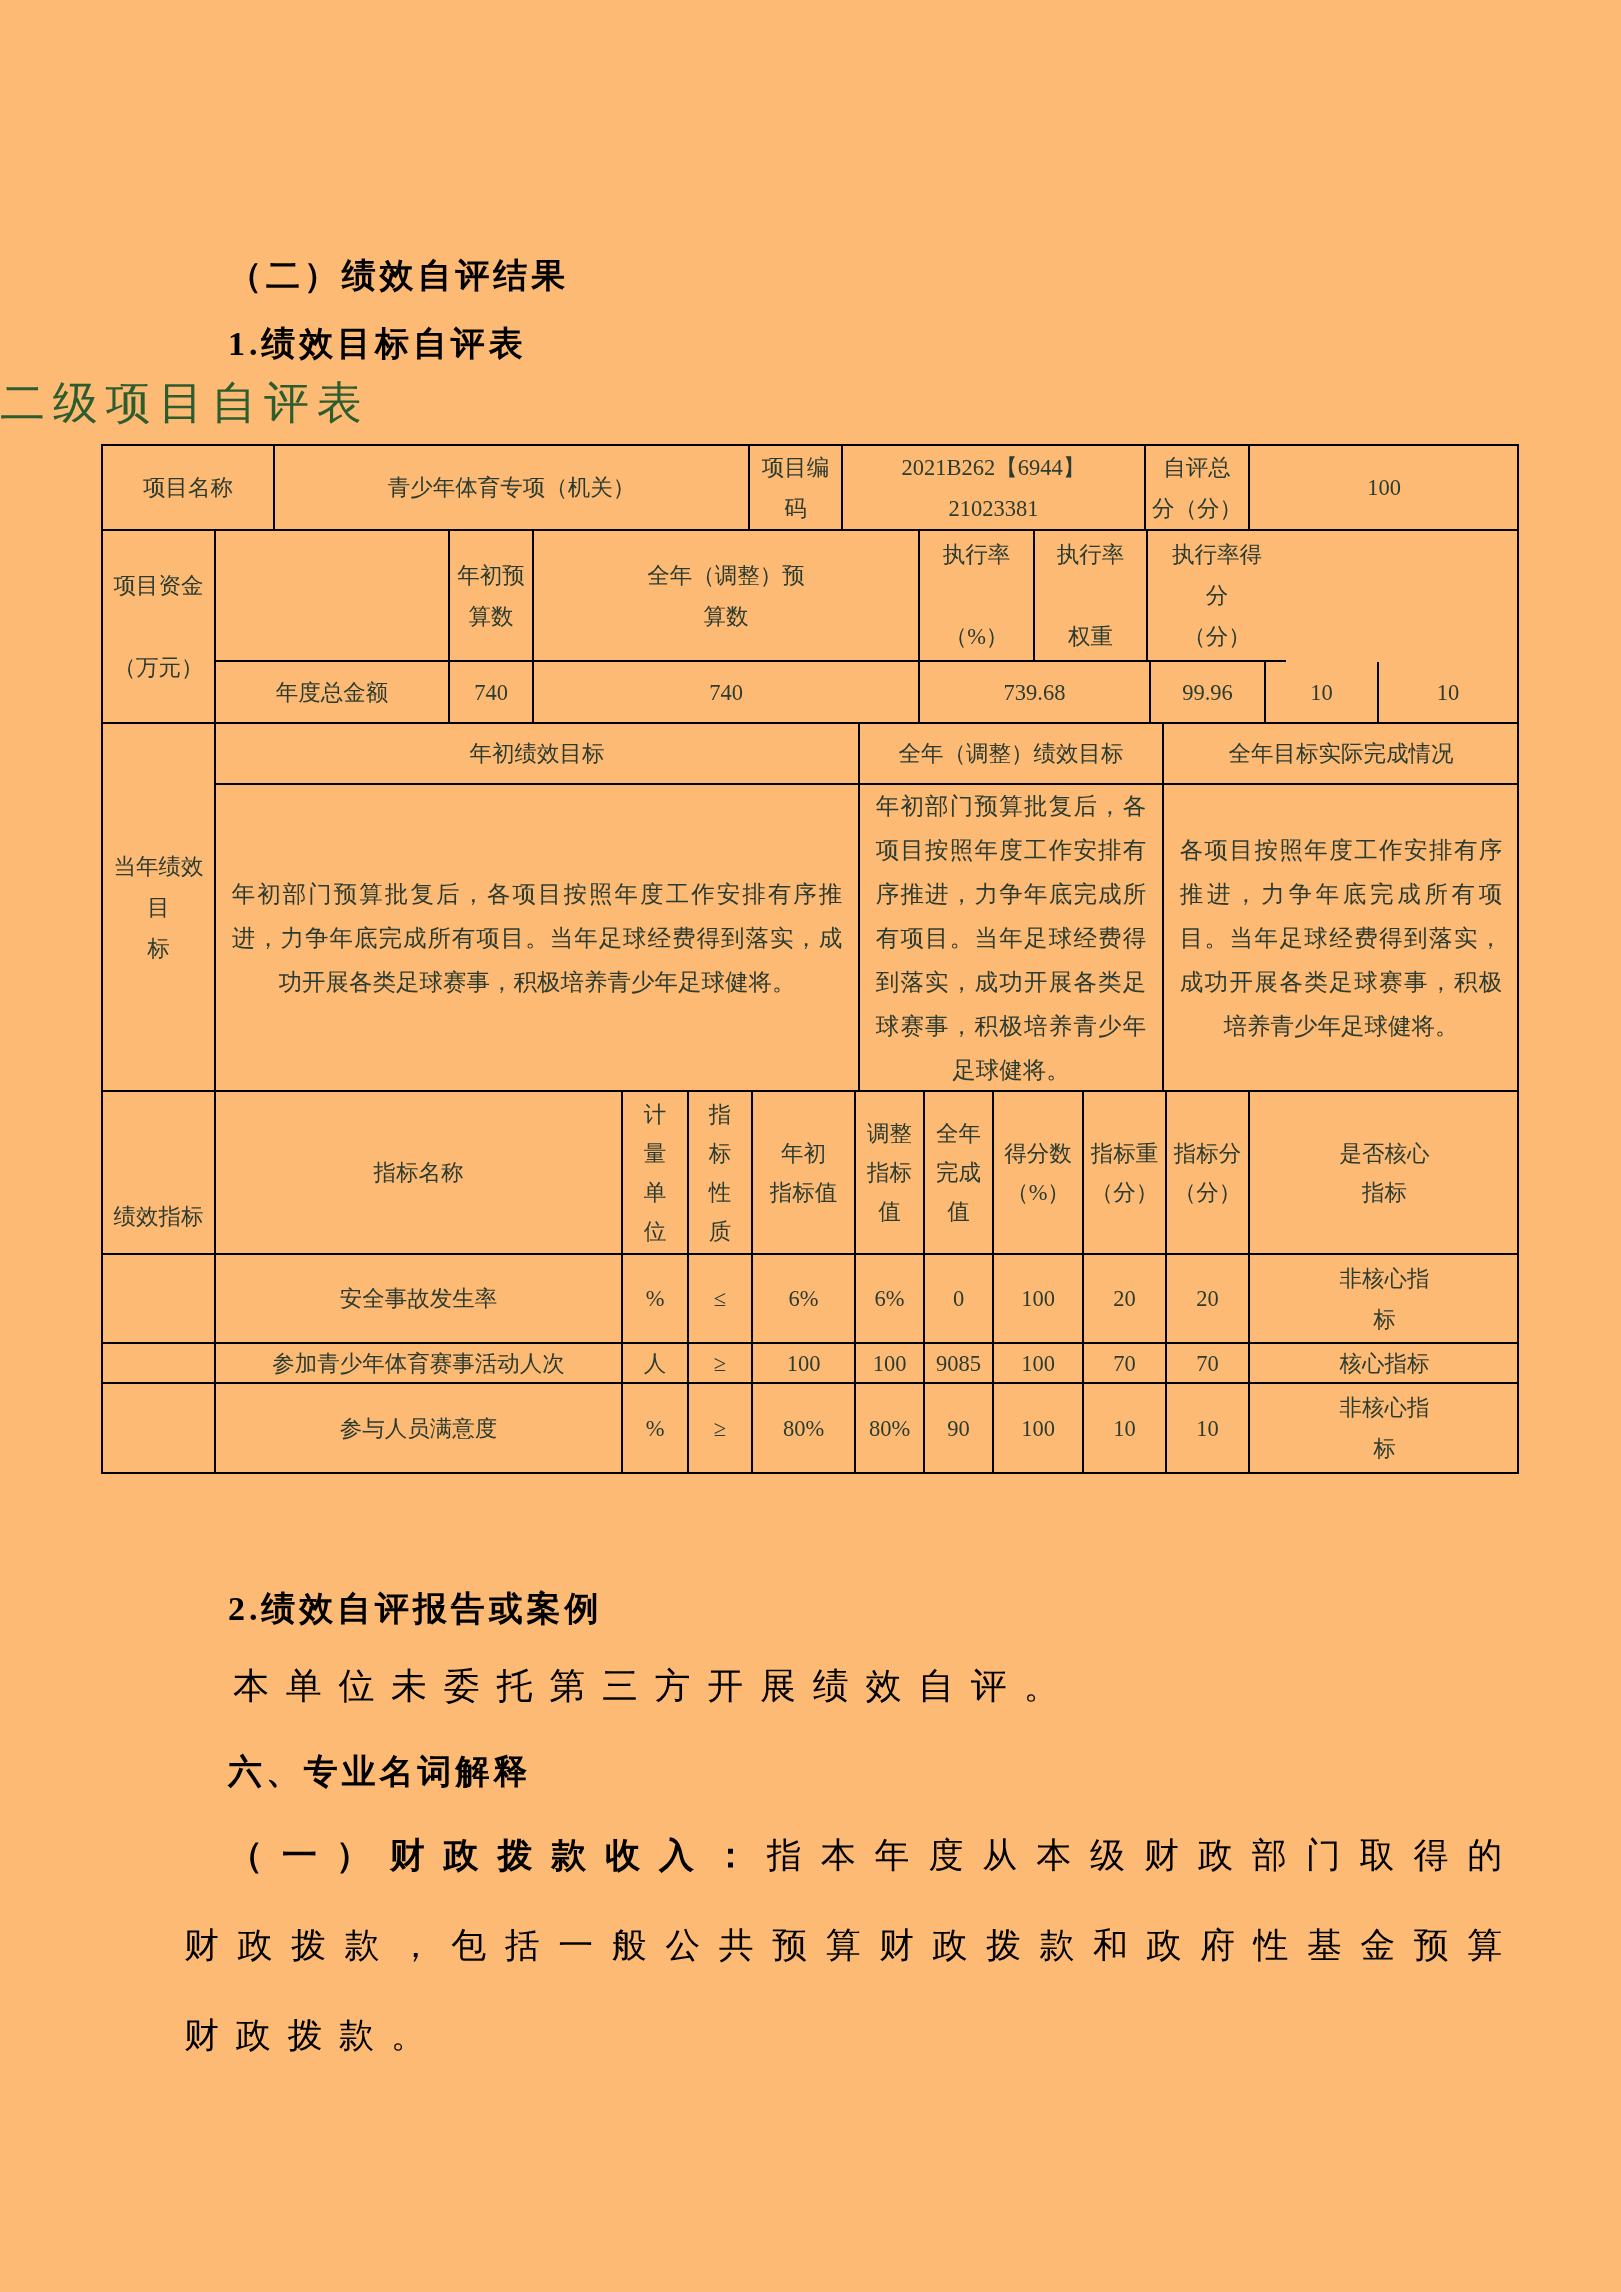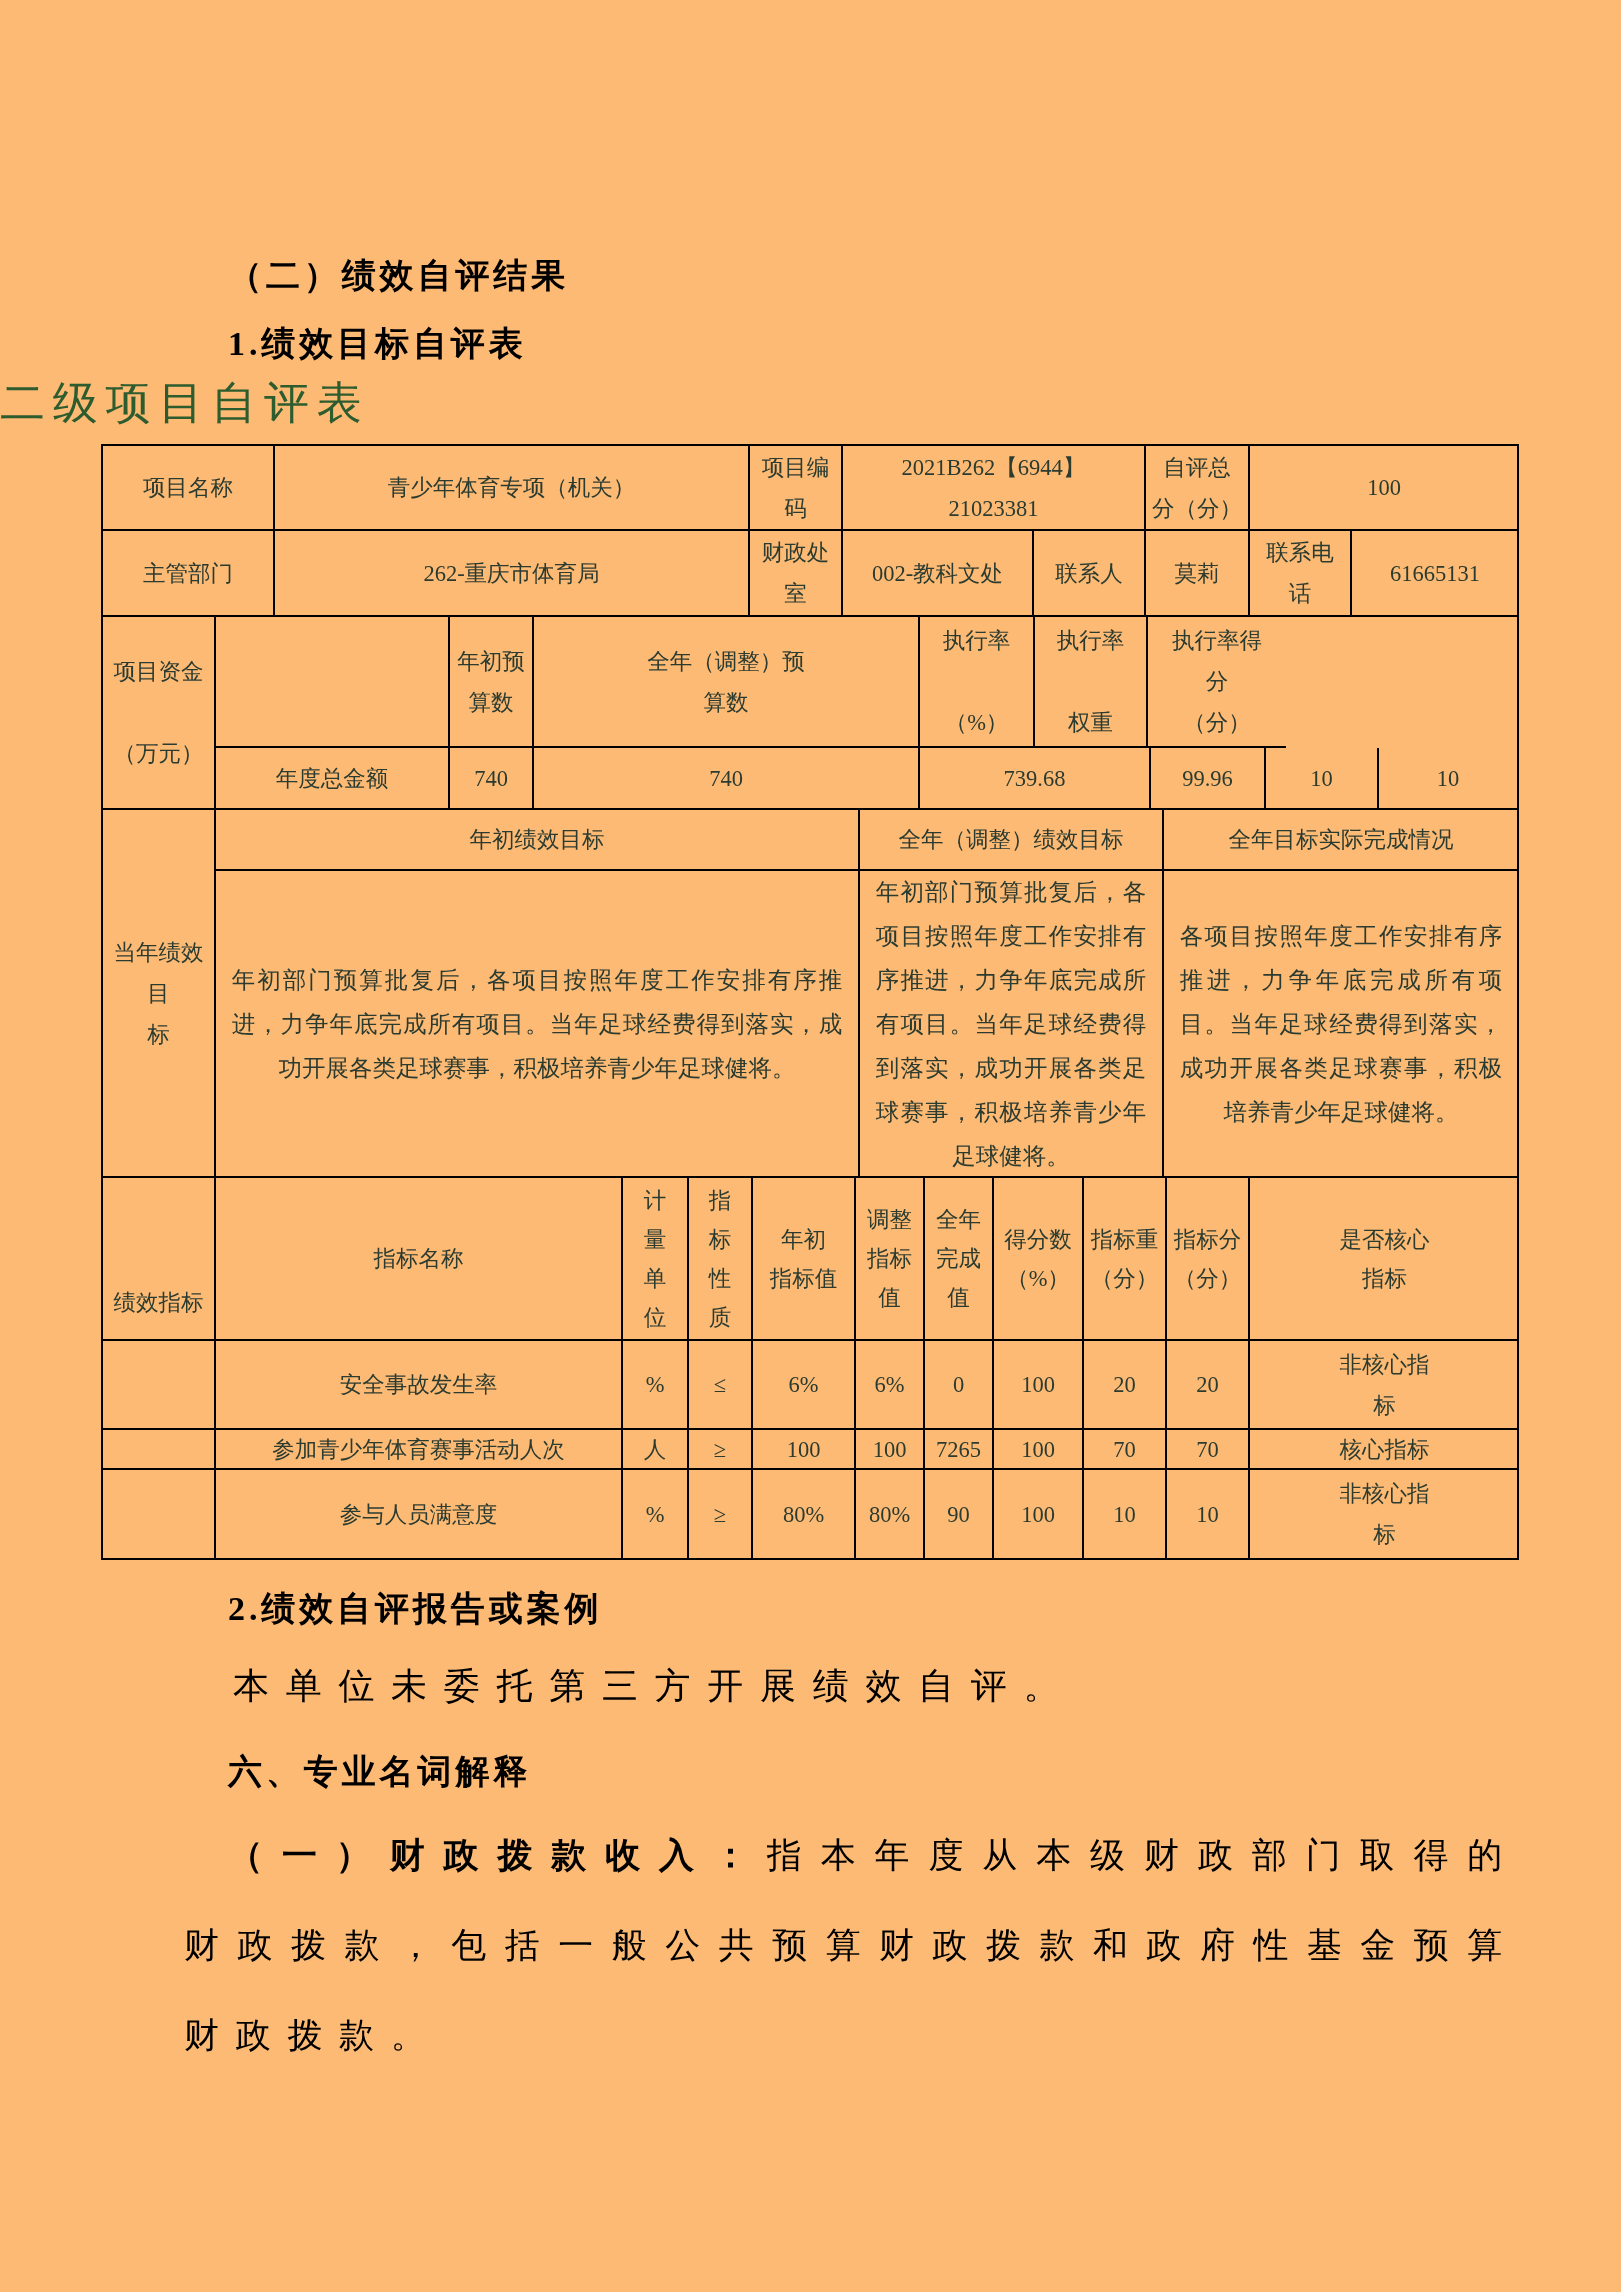--- a/index.html
+++ b/index.html
@@ -84,32 +84,20 @@
       <div class="c" style="width:475px">青少年体育专项（机关）</div>
       <div class="c" style="width:93px">项目编
 码</div>
       <div class="c" style="width:303px">2021B262【6944】
 21023381</div>
       <div class="c" style="width:104px">自评总
 分（分）</div>
       <div class="c" style="width:268px">100</div>
     </div>
 
-    <div class="row" style="height:86px">
-      <div class="c" style="width:172px">主管部门</div>
-      <div class="c" style="width:475px">262-重庆市体育局</div>
-      <div class="c" style="width:93px">财政处
-室</div>
-      <div class="c" style="width:191px">002-教科文处</div>
-      <div class="c" style="width:112px">联系人</div>
-      <div class="c" style="width:104px">莫莉</div>
-      <div class="c" style="width:102px">联系电
-话</div>
-      <div class="c" style="width:166px">61665131</div>
-    </div>
 
     <div class="row" style="height:193px">
       <div class="c" style="width:113px">项目资金
 
 （万元）</div>
       <div class="sub">
         <div class="subrow" style="height:131px">
           <div class="c" style="width:234px"></div>
           <div class="c" style="width:84px">年初预
 算数</div>
@@ -198,21 +186,21 @@
 标</div>
     </div>
 
     <div class="row" style="height:40px">
       <div class="c" style="width:113px"></div>
       <div class="c" style="width:407px">参加青少年体育赛事活动人次</div>
       <div class="c" style="width:66px">人</div>
       <div class="c" style="width:64px">≥</div>
       <div class="c" style="width:103px">100</div>
       <div class="c" style="width:69px">100</div>
-      <div class="c" style="width:69px">7265</div>
+      <div class="c" style="width:69px">9085</div>
       <div class="c" style="width:90px">100</div>
       <div class="c" style="width:83px">70</div>
       <div class="c" style="width:83px">70</div>
       <div class="c" style="width:269px">核心指标</div>
     </div>
 
     <div class="row last" style="height:88px">
       <div class="c" style="width:113px"></div>
       <div class="c" style="width:407px">参与人员满意度</div>
       <div class="c" style="width:66px">%</div>

